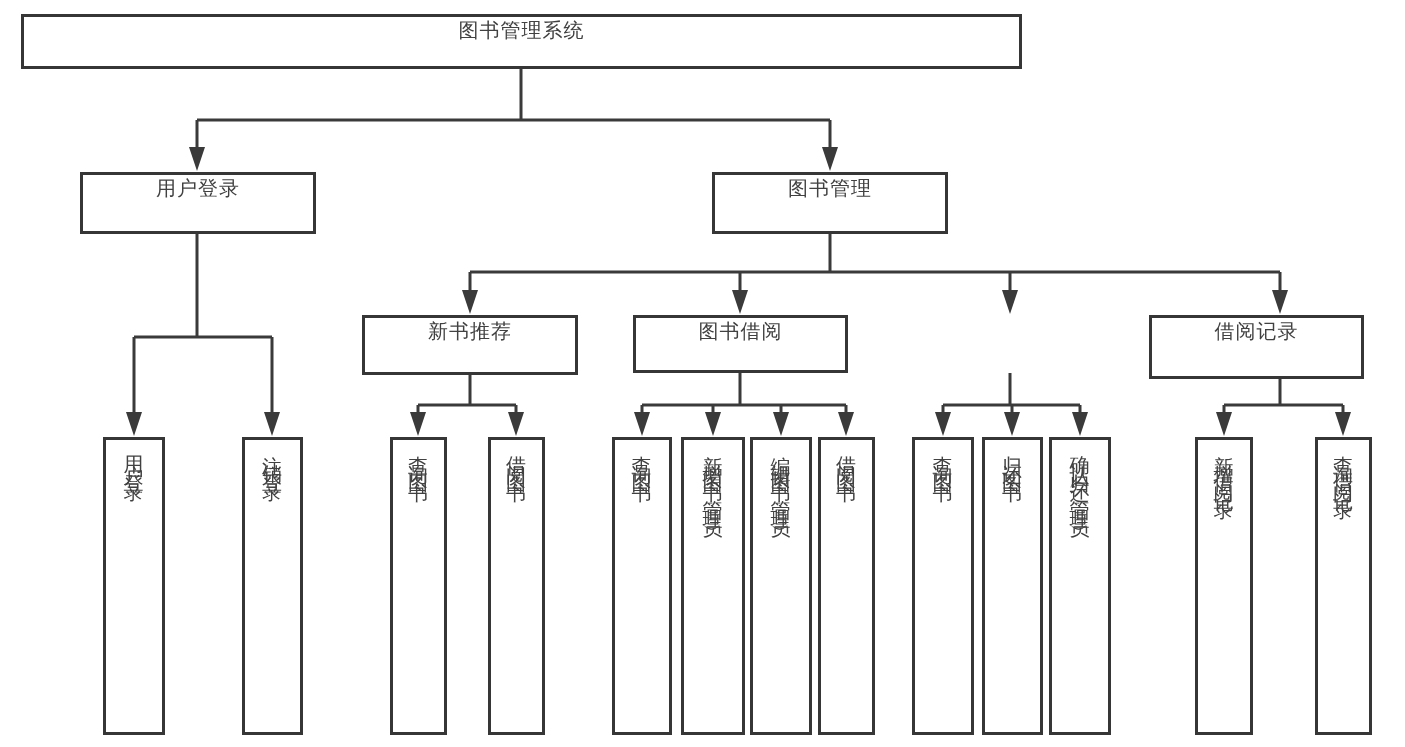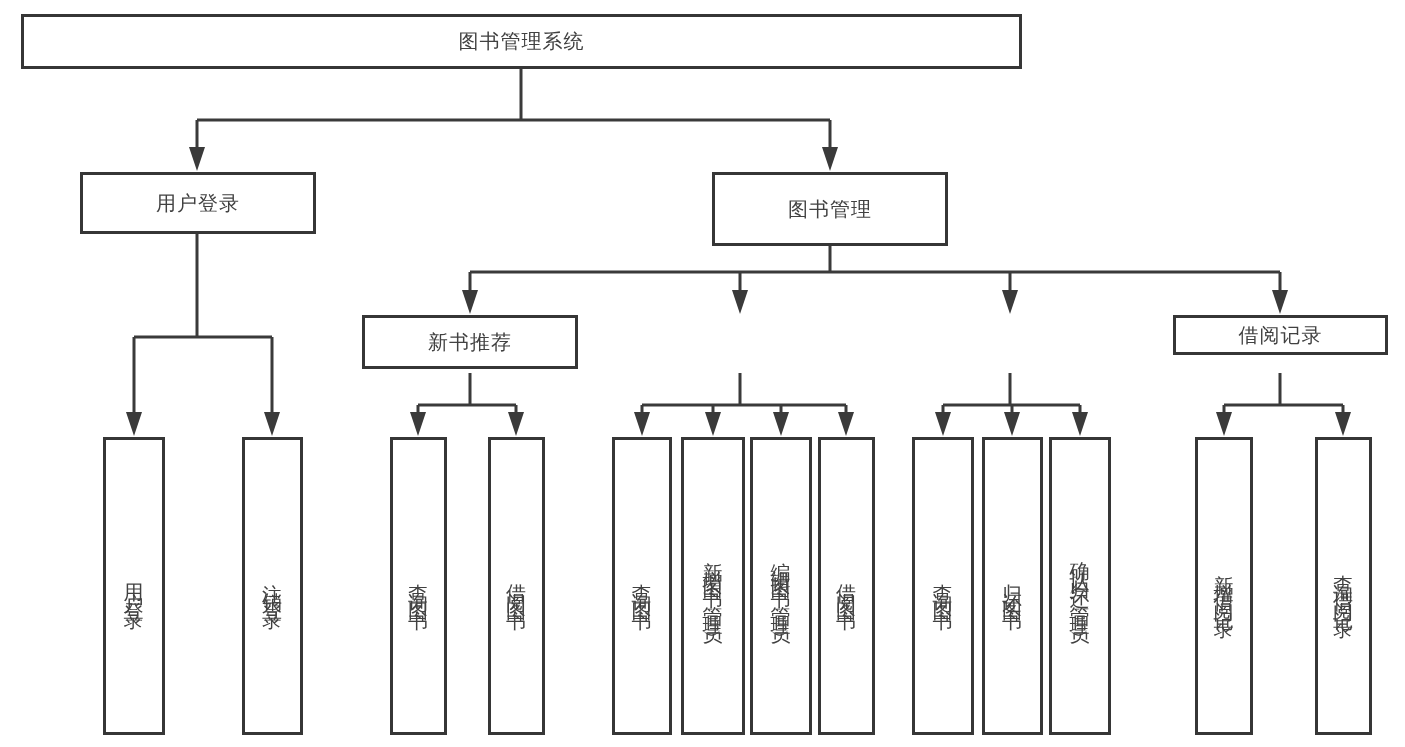--- a/index.html
+++ b/index.html
@@ -24,21 +24,20 @@
   .connector-arrow {
     fill: var(--line, #3a3a3a);
     stroke: none;
   }
   .node {
     position: absolute;
     background: #ffffff;
     border: 3px solid var(--border, #363636);
     box-sizing: border-box;
     display: flex;
-    align-items: center;
     justify-content: center;
     color: var(--text, #414141);
     z-index: 2;
   }
   .h-node { font-size: 20px; letter-spacing: 1px; }
   .v-node .vtext {
     writing-mode: vertical-rl;
     text-orientation: mixed;
     font-size: 20px;
     letter-spacing: 9px;
@@ -97,28 +96,31 @@
     <polygon class="connector-arrow" points="1335,412 1351,412 1343,436"></polygon>
   </svg>
 
   <div class="node h-node" style="left:21px;top:14px;width:1001px;height:55px">
     <span>图书管理系统</span>
   </div>
 
   <div class="node h-node" style="left:80px;top:172px;width:236px;height:62px">
     <span>用户登录</span>
   </div>
-  <div class="node h-node" style="left:712px;top:172px;width:236px;height:74px">
+  <div class="node h-node" style="left:712px;top:172px;width:236px;height:62px">
     <span>图书管理</span>
   </div>
 
-  <div class="node h-node" style="left:362px;top:315px;width:216px;height:54px">
+  <div class="node h-node" style="left:362px;top:315px;width:216px;height:60px">
     <span>新书推荐</span>
   </div>
-  <div class="node h-node" style="left:1173px;top:315px;width:215px;height:40px">
+  <div class="node h-node" style="left:633px;top:315px;width:215px;height:58px">
+    <span>图书借阅</span>
+  </div>
+  <div class="node h-node" style="left:1149px;top:315px;width:215px;height:64px">
     <span>借阅记录</span>
   </div>
 
   <div class="node v-node" style="left:103px;top:437px;width:62px;height:298px">
     <span class="vtext">用户登录</span>
   </div>
   <div class="node v-node" style="left:242px;top:437px;width:61px;height:298px">
     <span class="vtext">注销登录</span>
   </div>
 

